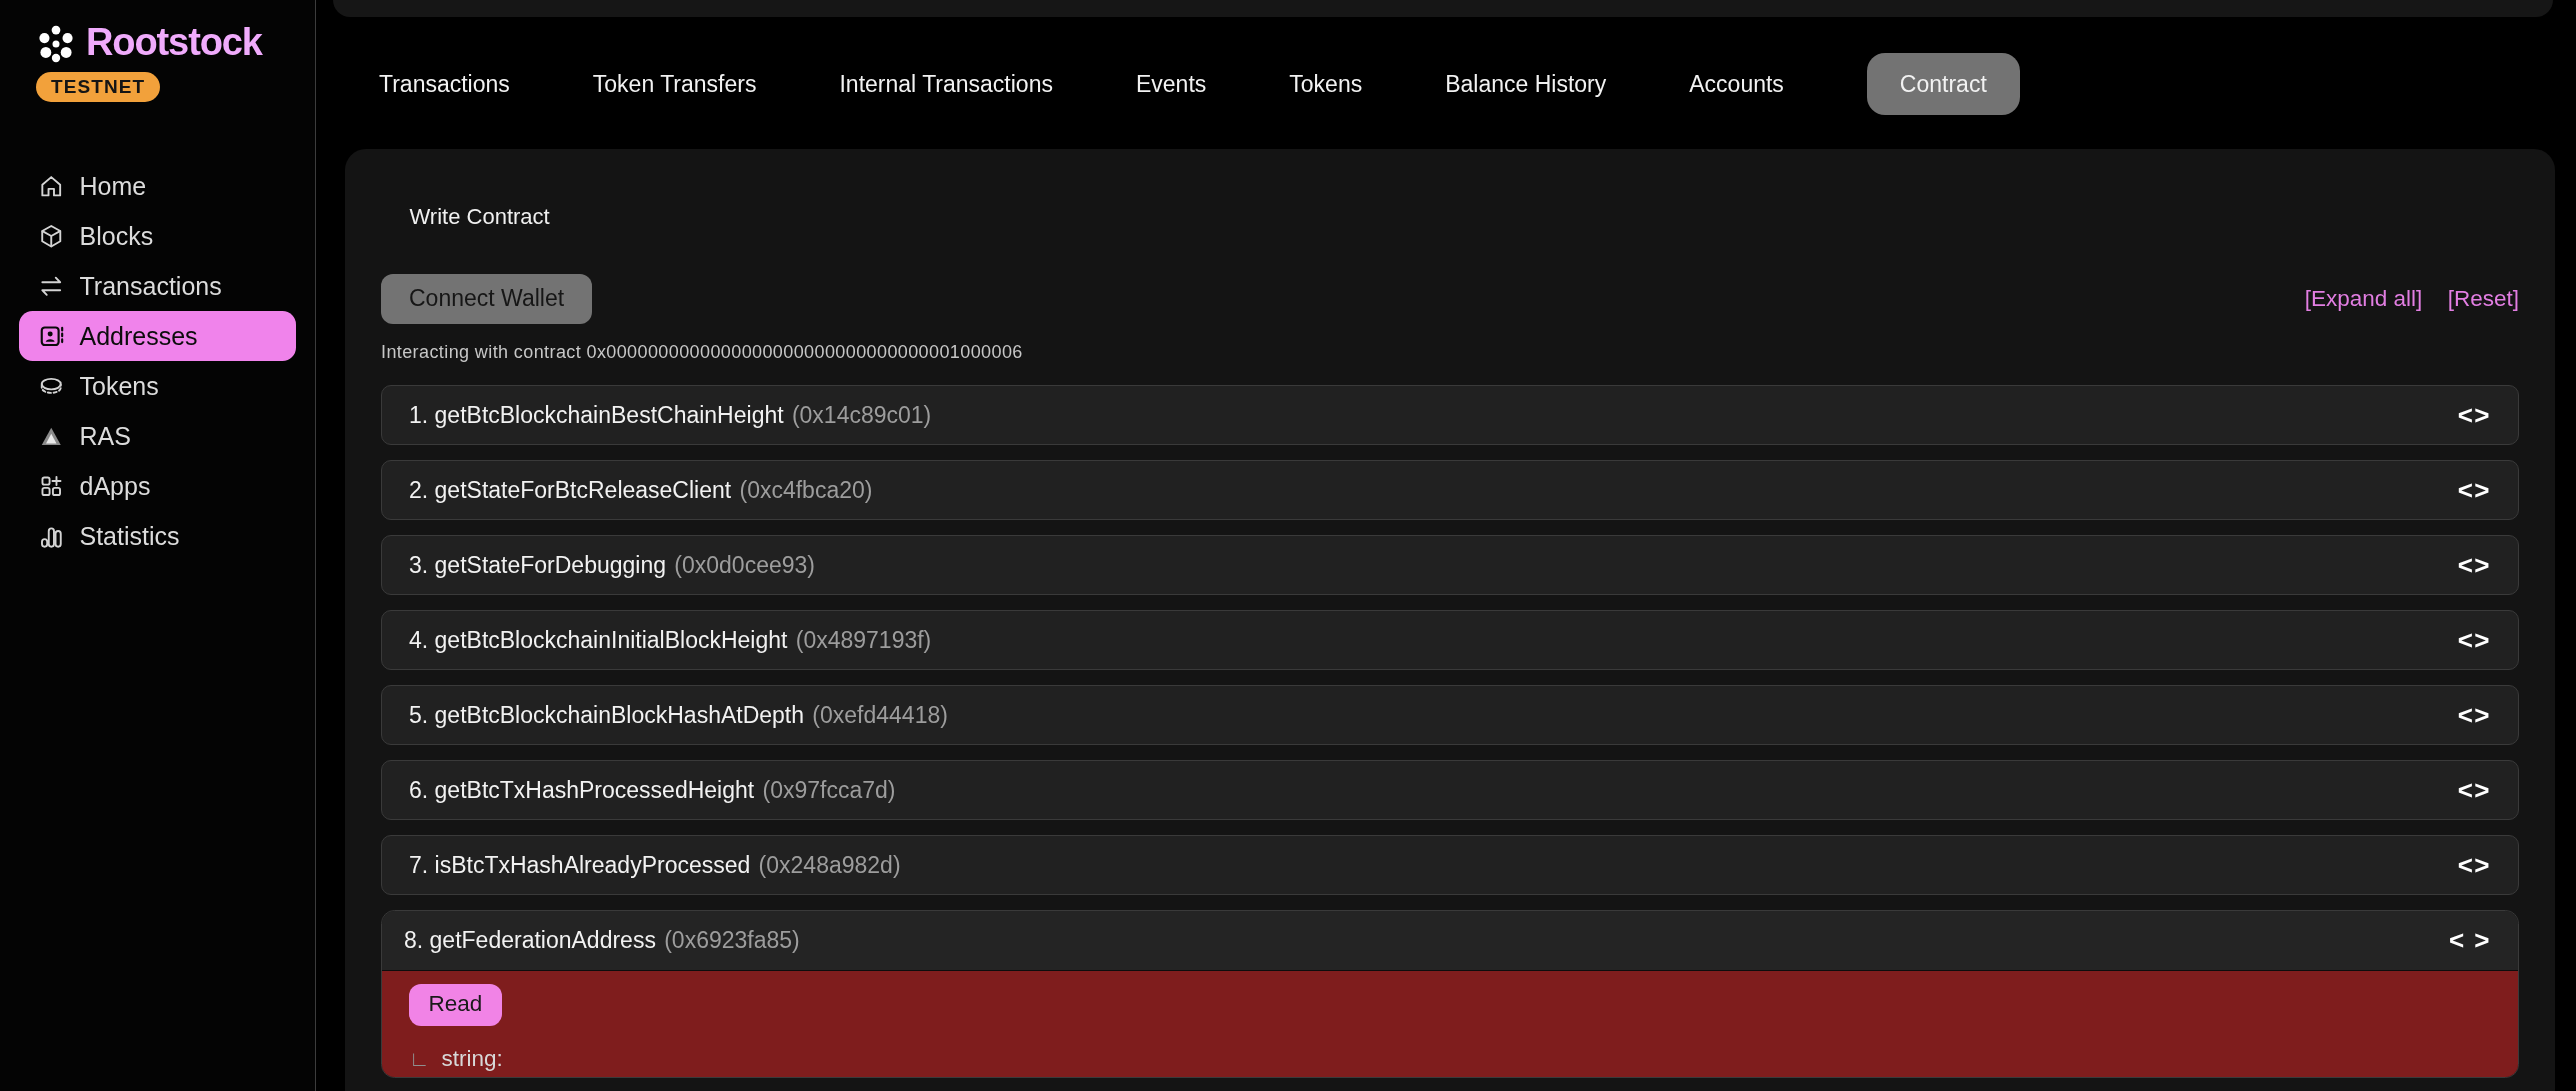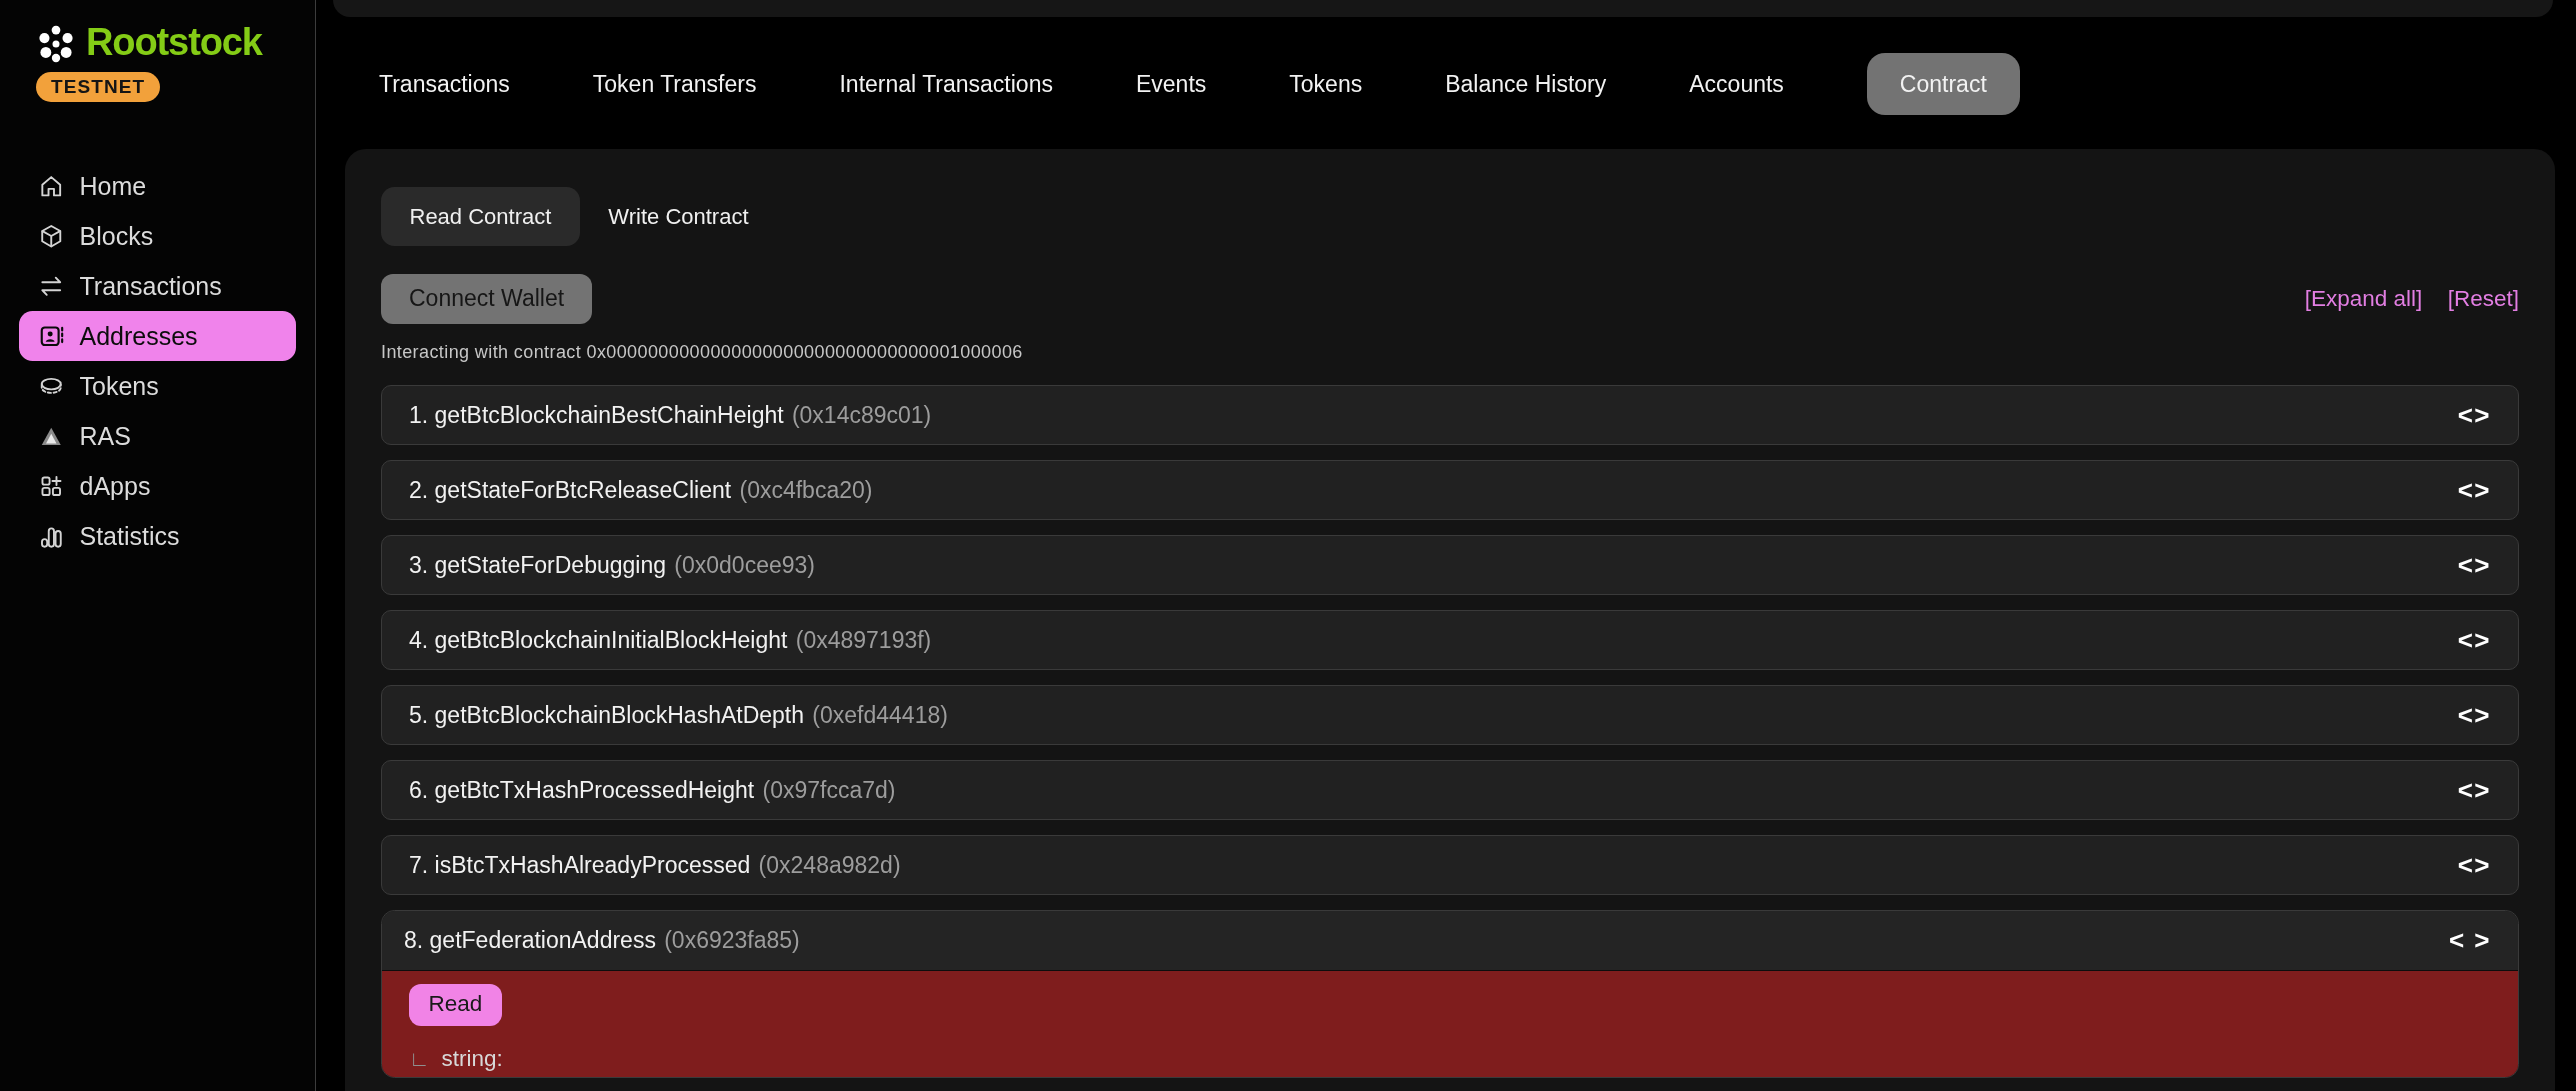--- a/index.html
+++ b/index.html
@@ -9,21 +9,21 @@
     font-family:"Liberation Sans", sans-serif; -webkit-font-smoothing:antialiased;
   }
 
   
   .sidebar {
     position:absolute; left:0; top:0; width:316px; height:1091px;
     background:#040404; border-right:1.5px solid #3c3c3c;
   }
   .logo { position:absolute; left:35px; top:21px; display:flex; align-items:center; gap:9px; }
   .logo-mark { width:42px; height:42px; }
-  .logo-text { color:#84cc16; font-size:38px; font-weight:700; letter-spacing:-1.1px; }
+  .logo-text { color:#f0abfc; font-size:38px; font-weight:700; letter-spacing:-1.1px; }
   .testnet {
     position:absolute; left:36px; top:72px; display:inline-block;
     background:#f2a13b; color:#151515; font-size:19px; font-weight:700;
     padding:3.8px 15px 4.5px; border-radius:15px; letter-spacing:1.1px;
   }
   .nav { position:absolute; top:161px; left:0; right:0; display:flex; flex-direction:column; }
   .nav-item {
     height:50px; margin:0 19px; display:flex; align-items:center; gap:14px;
     padding-left:18px; border-radius:13.5px; color:#dcdcdc; font-size:25px; cursor:pointer;
   }
@@ -189,21 +189,20 @@
     <div class="tab">Events</div>
     <div class="tab">Tokens</div>
     <div class="tab">Balance History</div>
     <div class="tab">Accounts</div>
     <div class="tab active">Contract</div>
   </div>
 
 <div class="panel">
 
   <div class="subtabs">
-    <div class="subtab active">Read Contract</div>
     <div class="subtab">Write Contract</div>
   </div>
 
   <div class="wallet-row">
     <button class="connect-btn">Connect Wallet</button>
     <div class="links">
       <a class="plink">[Expand all]</a>
       <a class="plink">[Reset]</a>
     </div>
   </div>

